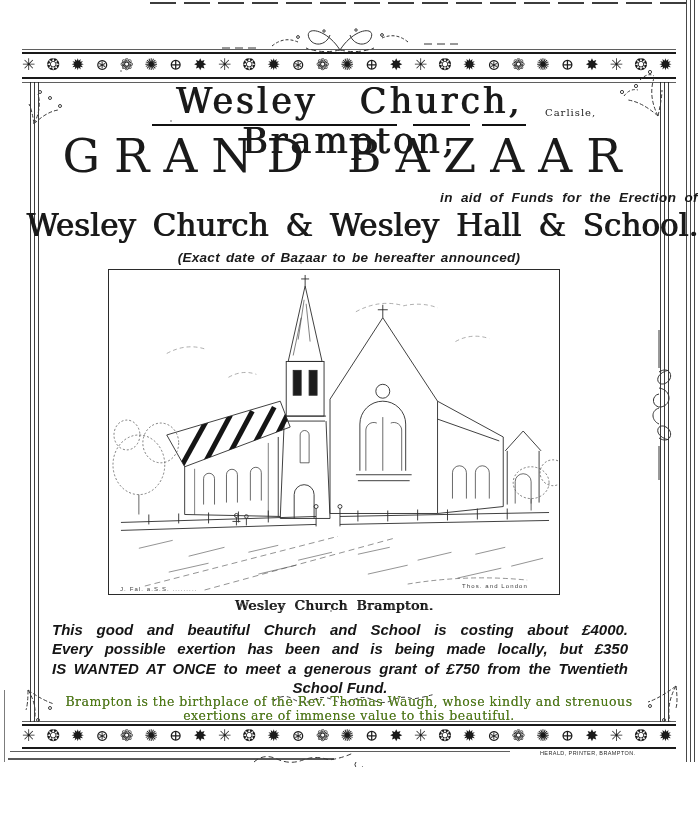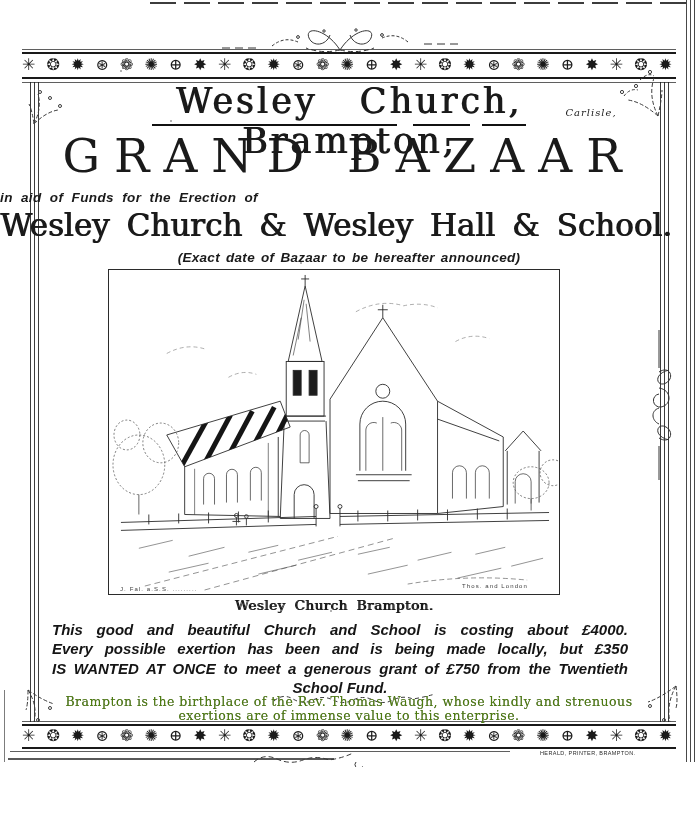--- a/index.html
+++ b/index.html
@@ -35,30 +35,30 @@
   
   .side-rule { top:82px; height:640px; width:10px;
     background:repeating-linear-gradient(90deg,#1a1a1a 0 1px, transparent 1px 4px); opacity:.85; }
   .side-rule.l { left:30px; }
   .side-rule.r { left:660px; }
 
   
   .blackletter { font-family:"DejaVu Serif", serif; font-weight:normal; text-shadow:1px 0 0 currentColor; }
   .masthead { top:81px; left:55px; width:588px; text-align:center;
     font-size:35px; line-height:40px; letter-spacing:3px; word-spacing:28px; }
-  .place { top:107px; left:545px; width:92px; text-align:center;
-    font-size:10px; font-style:italic; color:#222; letter-spacing:1px; }
+  .place { top:107px; left:545px; width:92px; 
+    font-size:10px; color:#222; letter-spacing:1px; }
   .header-rule { top:124px; left:152px; width:402px; height:2px;
     background:linear-gradient(90deg,#111 0 61%, transparent 61% 65%, #111 65% 79%, transparent 79% 82%, #111 82% 93%, transparent 93%); }
   .bazaar { top:130px; left:0; width:698px; text-align:center; padding-left:0;
     font-size:47px; line-height:52px; letter-spacing:14px; font-weight:400; }
-  .subtitle { top:190px; left:0; width:698px; text-align:left;
+  .subtitle { top:190px; left:0; width:698px; text-align:right;
     font-family:"Liberation Sans", sans-serif; font-weight:bold; font-style:italic;
     font-size:13.5px; letter-spacing:.4px; word-spacing:4px; }
-  .beneficiary { top:204px; left:0; width:698px; text-align:left;
+  .beneficiary { top:204px; left:0; width:698px; text-align:right;
     font-size:31px; line-height:42px; word-spacing:7px; }
   .date-note { top:250px; left:0; width:698px; text-align:center;
     font-family:"Liberation Sans", sans-serif; font-weight:bold; font-style:italic;
     font-size:13.5px; letter-spacing:.3px; word-spacing:2px; }
 
   
   .figure { top:269px; left:108px; width:452px; height:326px;
     border:1px solid #2b2b2b; background:#fff; }
   .figure svg { display:block; width:100%; height:100%; }
   .credit { font-family:"Liberation Sans", sans-serif; font-size:6px; color:#3d3d3d;
@@ -276,21 +276,21 @@
     <div class="jl">IS WANTED AT ONCE to meet a generous grant of £750 from the Twentieth</div>
     <div class="cl">School Fund.</div>
   </div>
 
   <svg class="abs squiggle" width="166" height="12" viewBox="0 0 166 12">
     <path d="M2,8 q9,-8 19,-2 t20,1 t20,0 t20,0 t20,0 t20,0 t20,-1 q12,-2 22,-5" fill="none" stroke="#3a3a3a" stroke-width="1" stroke-dasharray="4 3"></path>
   </svg>
 
   <div class="abs note">
     <div>Brampton is the birthplace of the Rev. Thomas Waugh, whose kindly and strenuous</div>
-    <div>exertions are of immense value to this enterprise.</div>
+    <div>exertions are of immense value to this beautiful.</div>
   </div>
 
   <div class="abs imprint">HERALD, PRINTER, BRAMPTON.</div>
   <svg class="abs bot-squiggle" width="140" height="14" viewBox="0 0 140 14">
     <path d="M2,9 q10,-9 23,-3 t26,1 t26,0 q14,-2 24,-7 M104,9 a4,4 0 1 0 7,3" fill="none" stroke="#3a3a3a" stroke-width="1" stroke-dasharray="5 3"></path>
   </svg>
 
   <div class="abs speck" style="top:120px;left:170px"></div>
   <div class="abs speck" style="top:262px;left:300px"></div>
   <div class="abs speck" style="top:610px;left:330px"></div>

